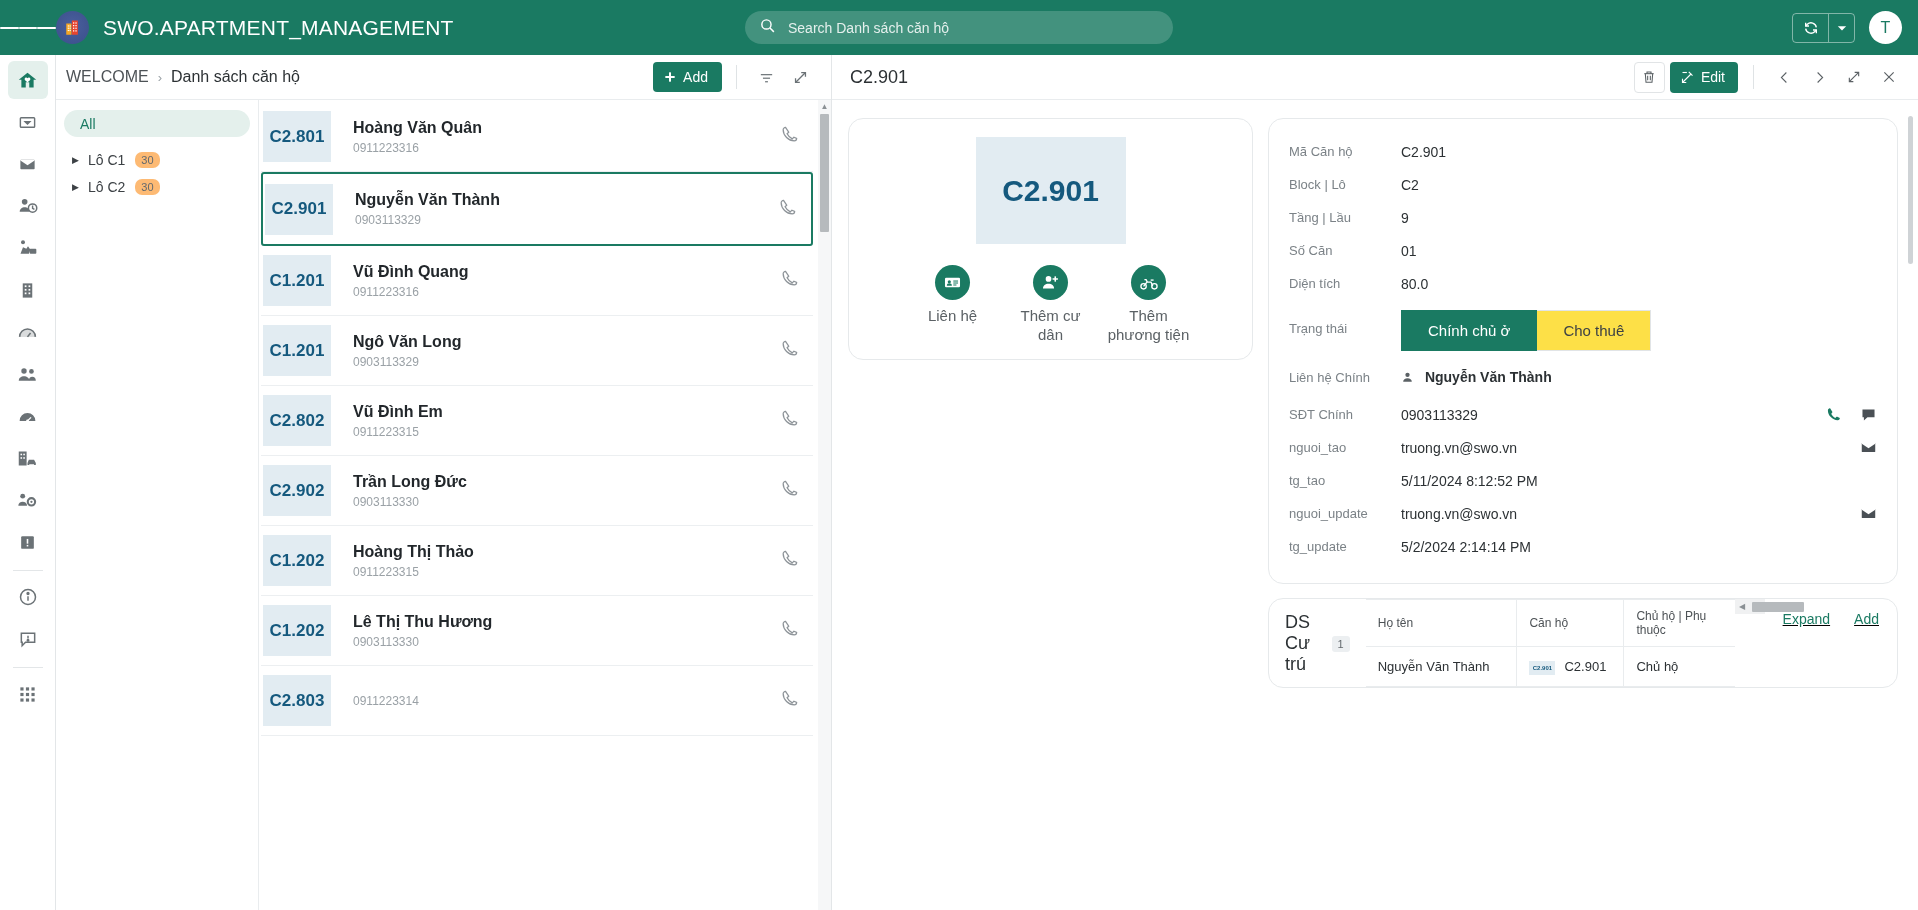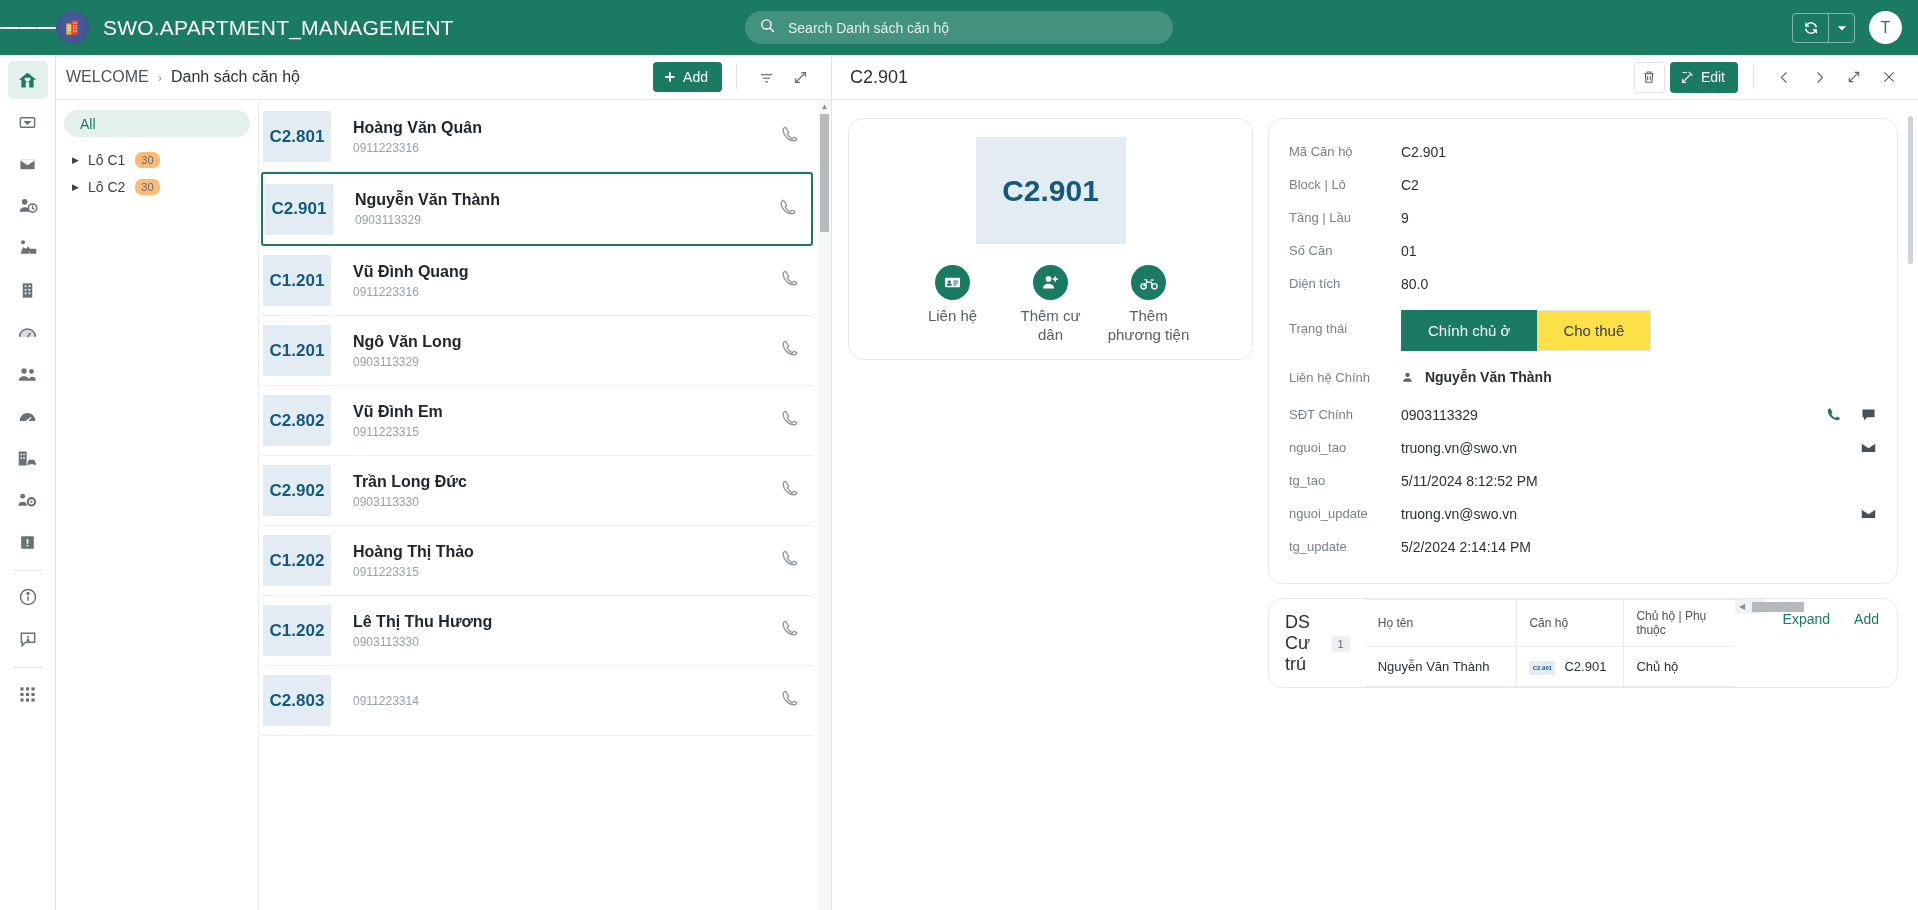--- a/index.html
+++ b/index.html
@@ -167,21 +167,21 @@
   th { font-size: 12px; color: #4d5256; font-weight: normal; text-align: left; padding: 9px 12px;
     border-top: 1px solid #e9ecee; border-bottom: 1px solid #e9ecee; border-right: 1px solid #e9ecee; }
   td { font-size: 13px; color: #2c3134; padding: 9px 12px; border-bottom: 1px solid #e9ecee; border-right: 1px solid #e9ecee; }
   th:last-child, td:last-child { border-right: none; }
   .mini-code { display: inline-flex; align-items: center; justify-content: center; width: 26px; height: 14px;
     background: #e2ecf2; color: #15597e; font-size: 6px; font-weight: bold; margin-right: 9px; vertical-align: 1px; }
   .hscroll { height: 15px; background: #f0f1f2; display: flex; align-items: center; position: relative; }
   .hscroll .harr { width: 15px; text-align: center; font-size: 8px; color: #8a9094; }
   .hscroll .hthumb { position: absolute; left: 17px; width: 52px; height: 10px; background: #b6babd; border-radius: 1px; }
   .hscroll .harr.right { margin-left: auto; }
-  .res-foot { display: flex; justify-content: space-between; gap: 24px; padding: 12px 18px 12px; }
+  .res-foot { display: flex; justify-content: space-between; gap: 24px; padding: 12px 18px 12px; text-decoration: underline; }
   .link { color: #1a7a62; font-size: 14px; cursor: pointer; }
 
   .dpanel-scroll { position: absolute; top: 0; right: 2px; width: 10px; height: 100%; }
   .dpanel-scroll .dthumb { position: absolute; top: 16px; width: 5px; left: 2px; height: 148px; background: #cfd3d6; border-radius: 3px; }
 </style>
 </head>
 <body>
 
 <div class="app">
 

